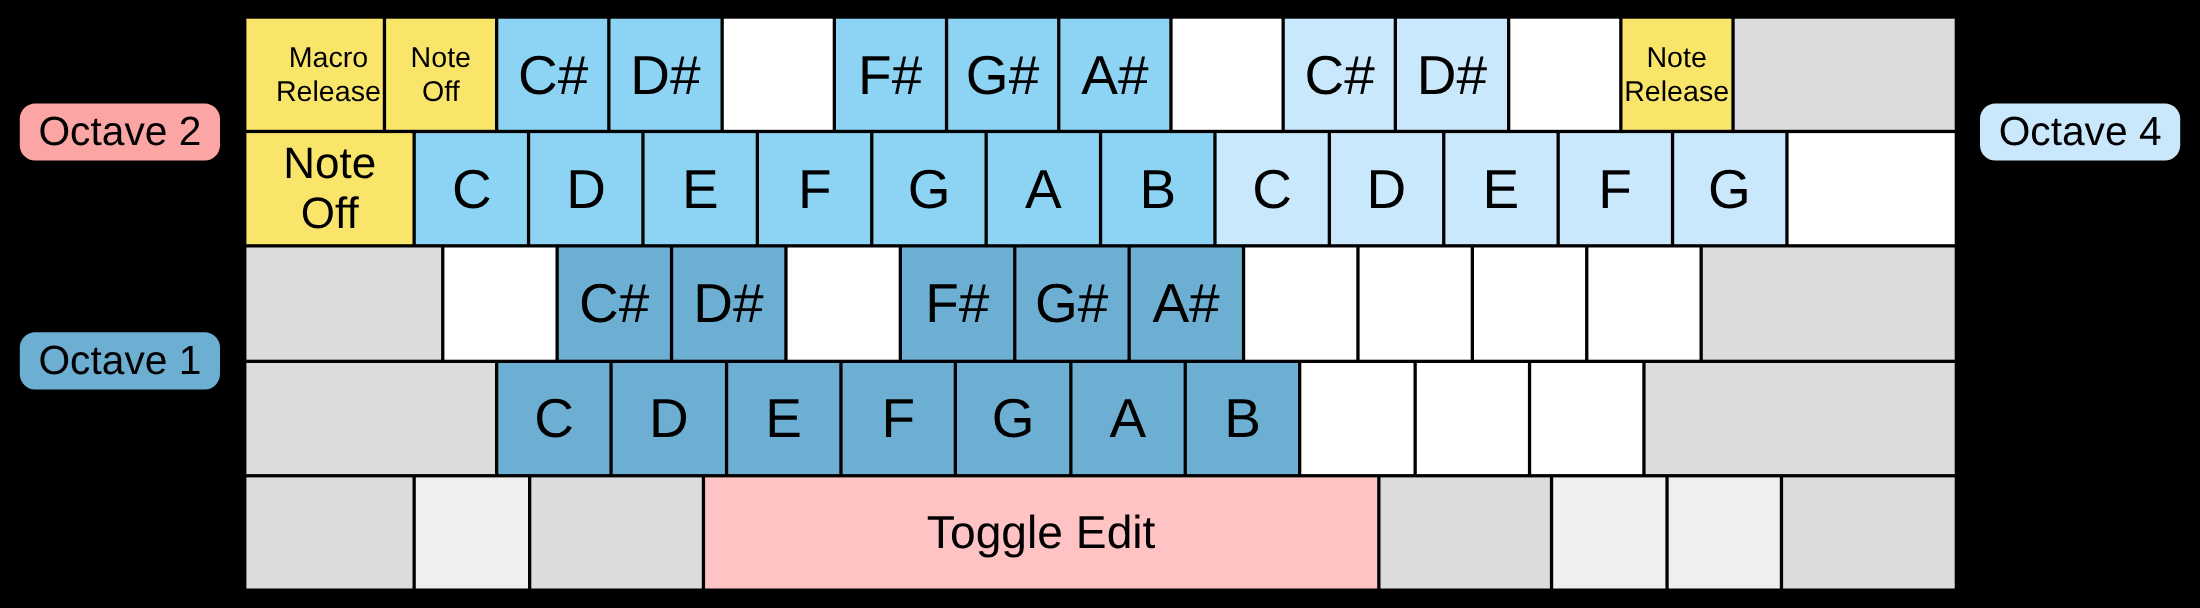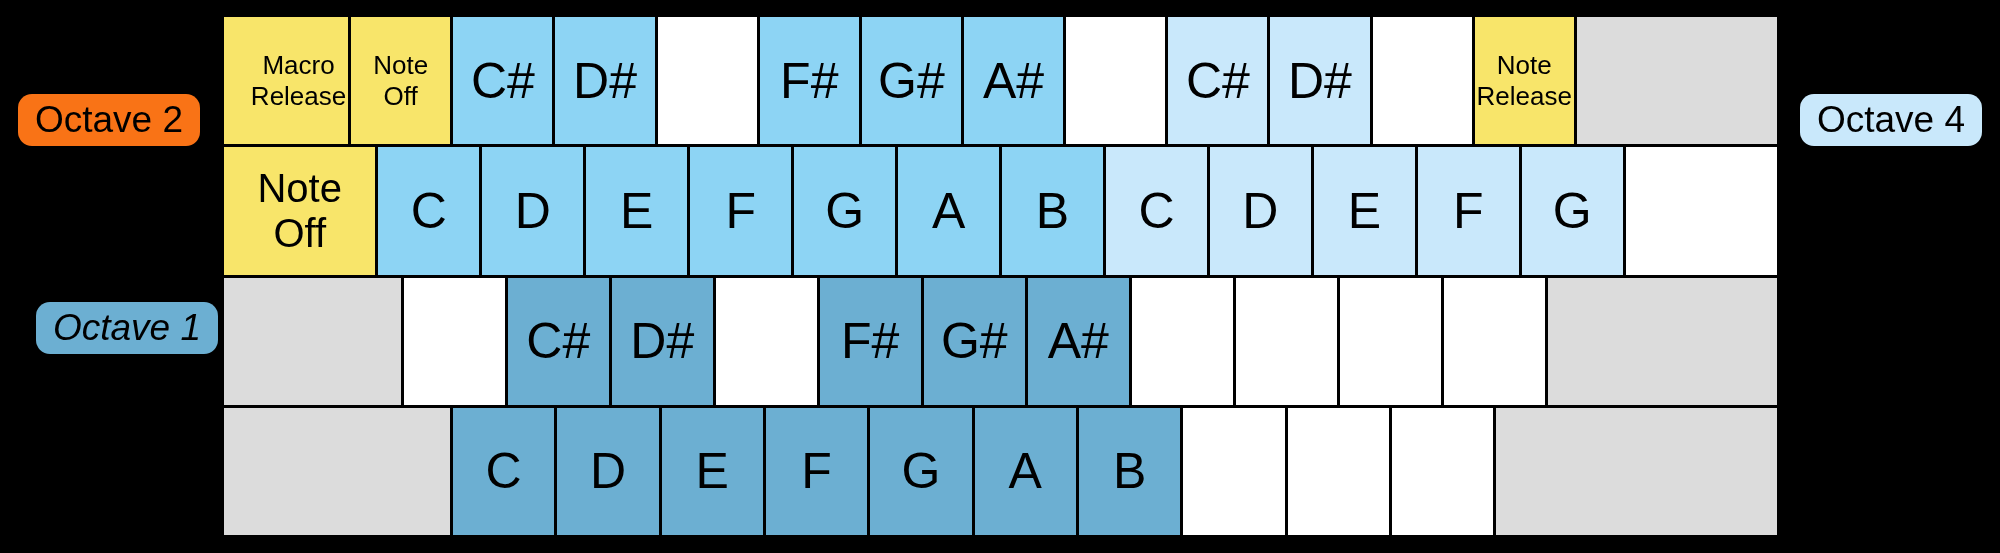--- a/index.html
+++ b/index.html
@@ -52,28 +52,28 @@
     width: 182px;
     height: 52px;
     border-radius: 14px;
     display: flex;
     align-items: center;
     justify-content: center;
     font-size: 37px;
     color: #000000;
   }
   #badge-octave-2 { left: 18px;   top: 94px;  }
-  #badge-octave-1 { left: 36px;   top: 302px; font-style: italic; }
+  #badge-octave-1 { left: 18px;   top: 302px; }
   #badge-octave-3 { left: 1800px; top: 94px;  }
 </style>
 </head>
 <body>
 
 <div id="canvas">
-  <div id="badge-octave-2" class="badge" style="background: #f97316;">Octave 2</div>
+  <div id="badge-octave-2" class="badge" style="background: #fca5a5;">Octave 2</div>
   <div id="badge-octave-1" class="badge" style="background: rgb(108, 175, 210);">Octave 1</div>
   <div id="badge-octave-3" class="badge" style="background: rgb(201, 232, 251);">Octave 4</div>
   <div id="keyboard">
       <div class="kb-row">
         <div class="key size-small" style="background: rgb(248, 229, 106); color: rgb(0, 0, 0); flex-grow: 1; padding-left: 25px;">Macro
 Release</div>
         <div class="key size-small" style="background: rgb(248, 229, 106); color: rgb(0, 0, 0); flex-grow: 1;">Note
 Off</div>
         <div class="key size-large" style="background: rgb(141, 212, 244); color: rgb(0, 0, 0); flex-grow: 1;">C#</div>
         <div class="key size-large" style="background: rgb(141, 212, 244); color: rgb(0, 0, 0); flex-grow: 1;">D#</div>
@@ -128,14 +128,24 @@
         <div class="key size-large" style="background: rgb(108, 175, 210); color: rgb(0, 0, 0); flex-grow: 1;">E</div>
         <div class="key size-large" style="background: rgb(108, 175, 210); color: rgb(0, 0, 0); flex-grow: 1;">F</div>
         <div class="key size-large" style="background: rgb(108, 175, 210); color: rgb(0, 0, 0); flex-grow: 1;">G</div>
         <div class="key size-large" style="background: rgb(108, 175, 210); color: rgb(0, 0, 0); flex-grow: 1;">A</div>
         <div class="key size-large" style="background: rgb(108, 175, 210); color: rgb(0, 0, 0); flex-grow: 1;">B</div>
         <div class="key" style="background: rgb(255, 255, 255); color: rgb(0, 0, 0); flex-grow: 1;"></div>
         <div class="key" style="background: rgb(255, 255, 255); color: rgb(0, 0, 0); flex-grow: 1;"></div>
         <div class="key" style="background: rgb(255, 255, 255); color: rgb(0, 0, 0); flex-grow: 1;"></div>
         <div class="key" style="background: rgb(220, 220, 220); color: rgb(0, 0, 0); flex-grow: 2.77;"></div>
       </div>
+      <div class="kb-row">
+        <div class="key" style="background: rgb(220, 220, 220); color: rgb(0, 0, 0); flex-grow: 1.48;"></div>
+        <div class="key" style="background: rgb(239, 239, 239); color: rgb(0, 0, 0); flex-grow: 1;"></div>
+        <div class="key" style="background: rgb(220, 220, 220); color: rgb(0, 0, 0); flex-grow: 1.52;"></div>
+        <div class="key size-toggle" style="background: rgb(255, 195, 196); color: rgb(0, 0, 0); flex-grow: 6;">Toggle Edit</div>
+        <div class="key" style="background: rgb(220, 220, 220); color: rgb(0, 0, 0); flex-grow: 1.51;"></div>
+        <div class="key" style="background: rgb(239, 239, 239); color: rgb(0, 0, 0); flex-grow: 1;"></div>
+        <div class="key" style="background: rgb(239, 239, 239); color: rgb(0, 0, 0); flex-grow: 0.99;"></div>
+        <div class="key" style="background: rgb(220, 220, 220); color: rgb(0, 0, 0); flex-grow: 1.53;"></div>
+      </div>
     </div>
 </div>
 
 </body></html>

